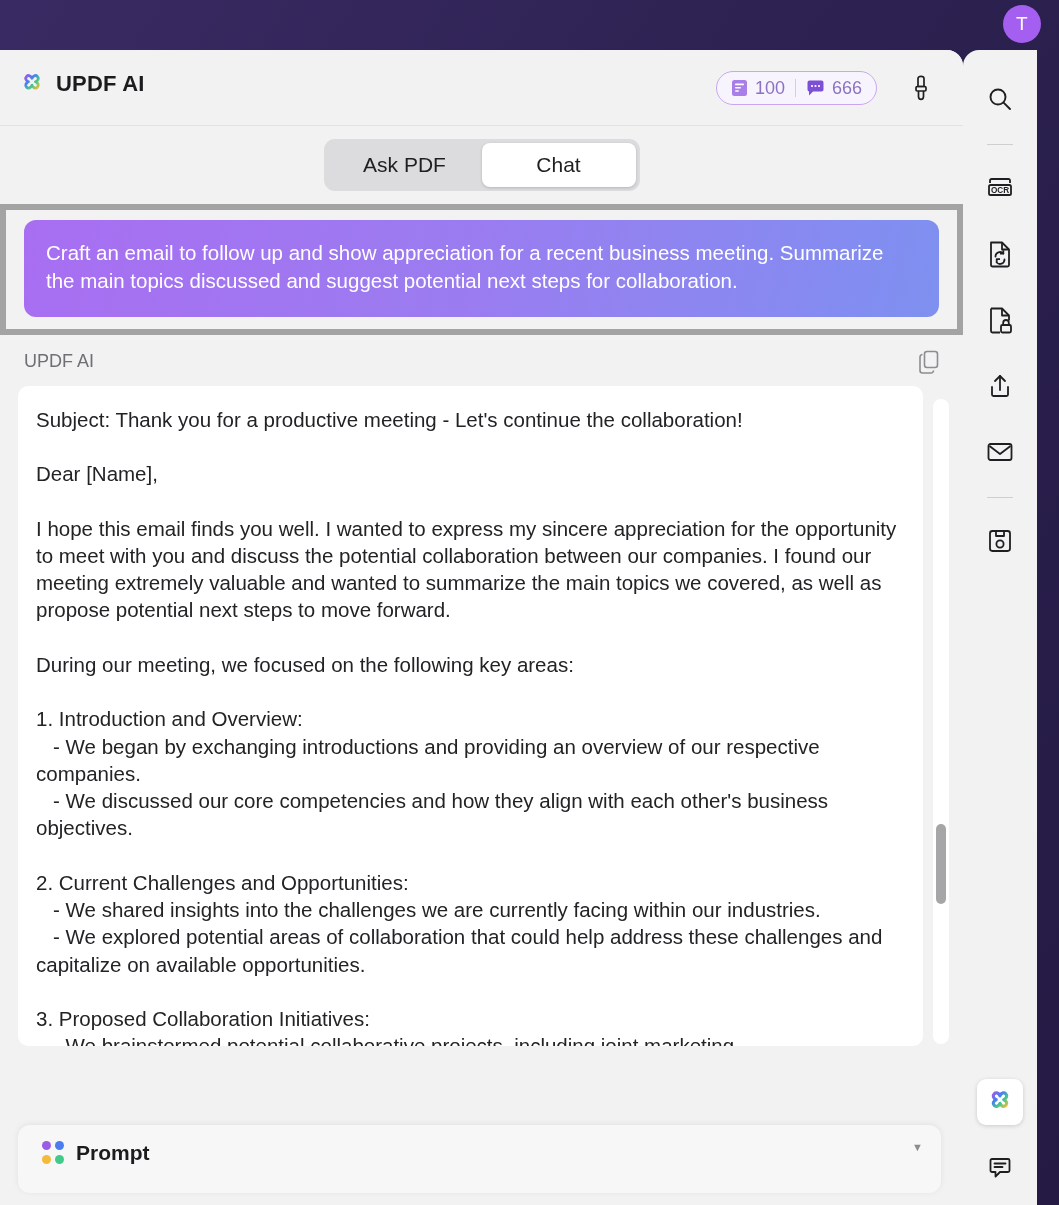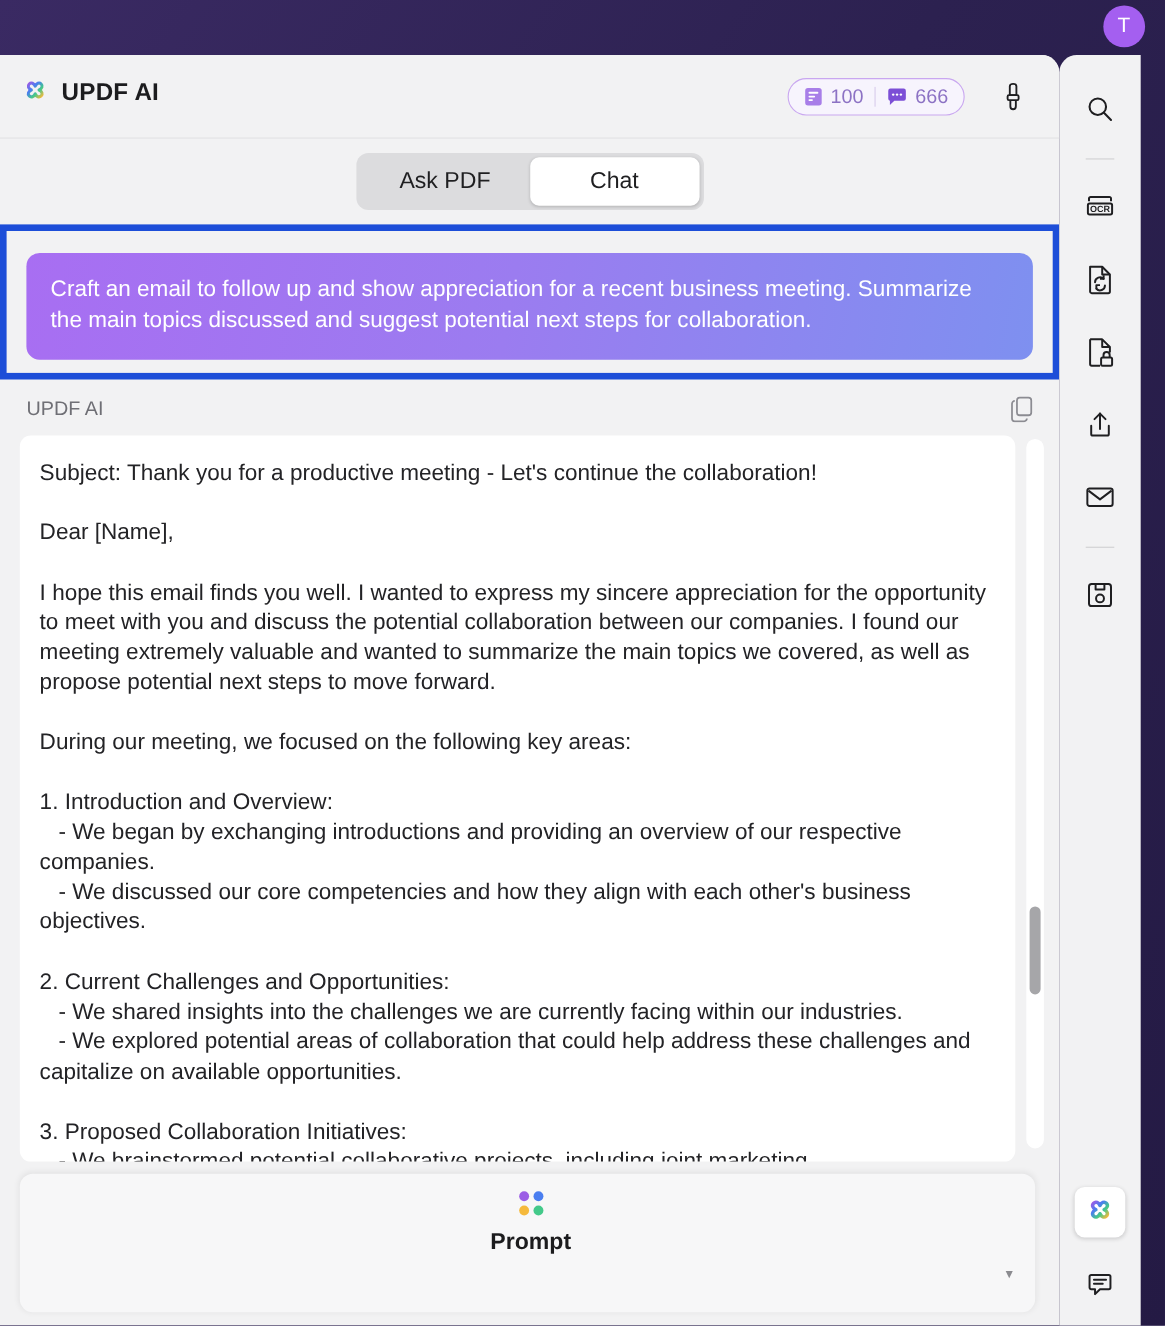--- a/index.html
+++ b/index.html
@@ -84,23 +84,23 @@
   .convo {
     position: relative;
     height: 862px;
     background: #f2f2f3;
   }
 
   
   .user-block {
     position: relative;
     margin: 0;
-    border: 6px solid #1d4ed8;
+    border: 6px solid #a3a3a3;
     background: #f2f2f3;
-    padding: 20px 18px 12px 18px;
+    padding: 10px 18px 12px 18px;
   }
   .user-bubble {
     background: linear-gradient(100deg, #a86ef2 0%, #9b7cf0 48%, #7e90f0 100%);
     border-radius: 12px;
     padding: 19px 22px 21px 22px;
     color: #ffffff;
     font-size: 20.5px;
     line-height: 1.38;
   }
 
@@ -139,21 +139,21 @@
 
   
   .prompt-area {
     position: absolute; left: 18px; right: 22px; bottom: 12px;
     background: #f7f7f8;
     border-radius: 12px;
     box-shadow: 0 -1px 6px rgba(0,0,0,.07);
     padding: 12px 16px 14px 16px;
   }
   .prompt-row {
-    display: flex; align-items: center; gap: 12px; padding: 4px 2px 14px 8px; flex-direction: column;
+    display: flex; gap: 12px; padding: 4px 2px 14px 8px;
   }
   .dots { display: grid; grid-template-columns: 9px 9px; gap: 4px; }
   .dot { width: 9px; height: 9px; border-radius: 50%; }
   .prompt-label { font-size: 21px; font-weight: bold; color: #1c1c1e; }
   .caret-down { margin-left: auto; color: #8b8b90; font-size: 11px; }
 
   .input-row {
     display: flex; align-items: center;
     background: #fff;
     border: 1.5px solid #c9a7f0;

